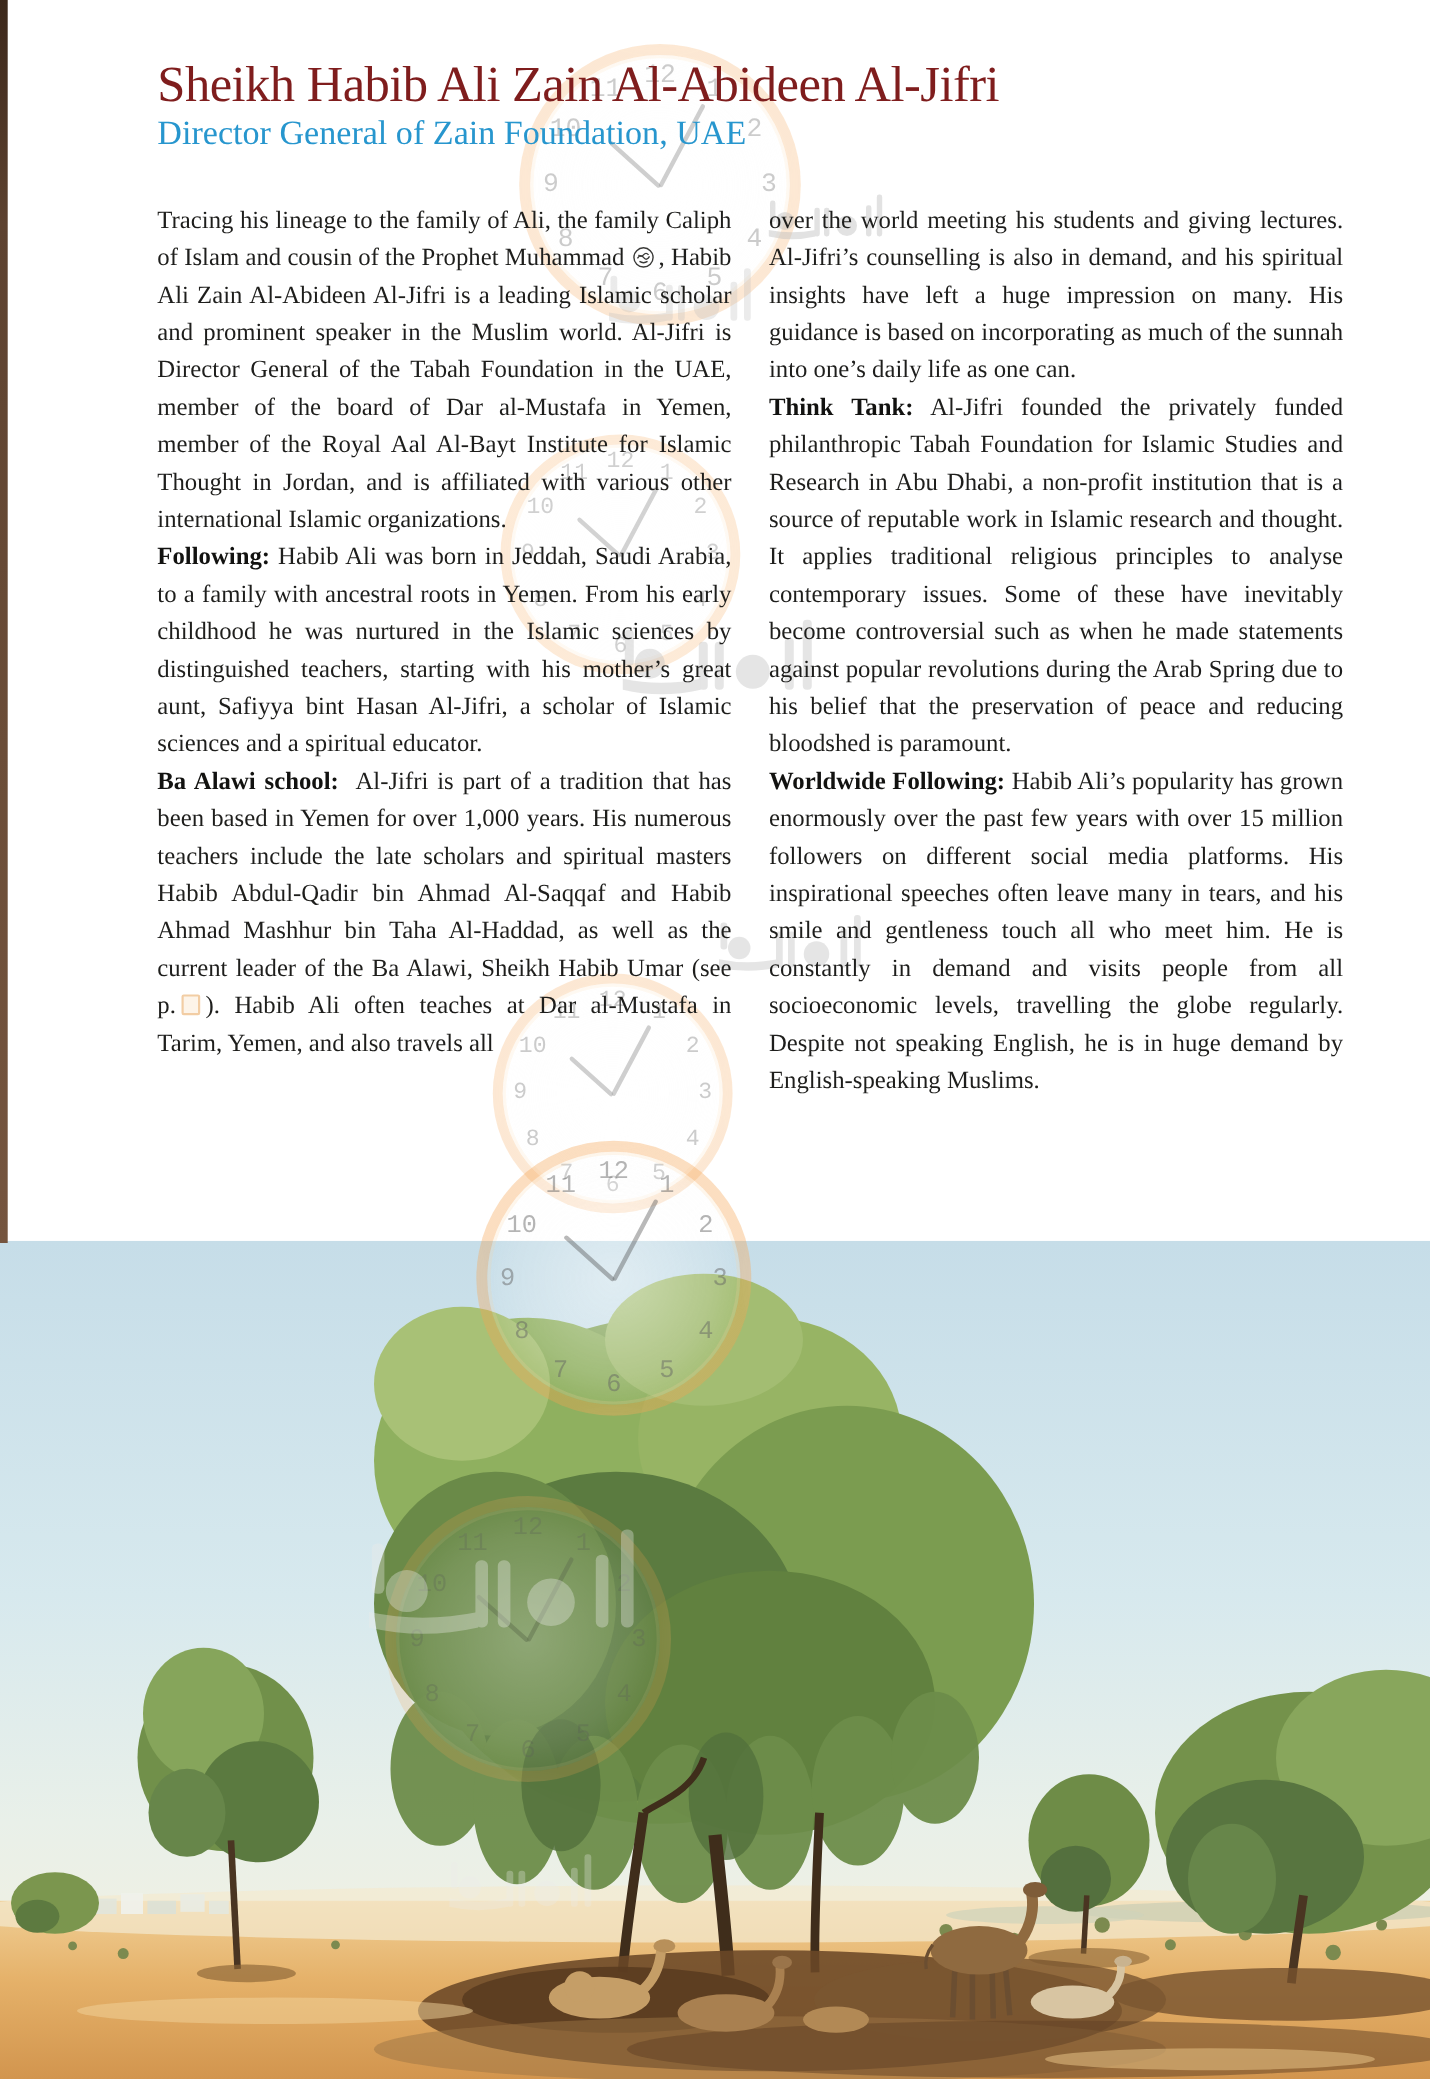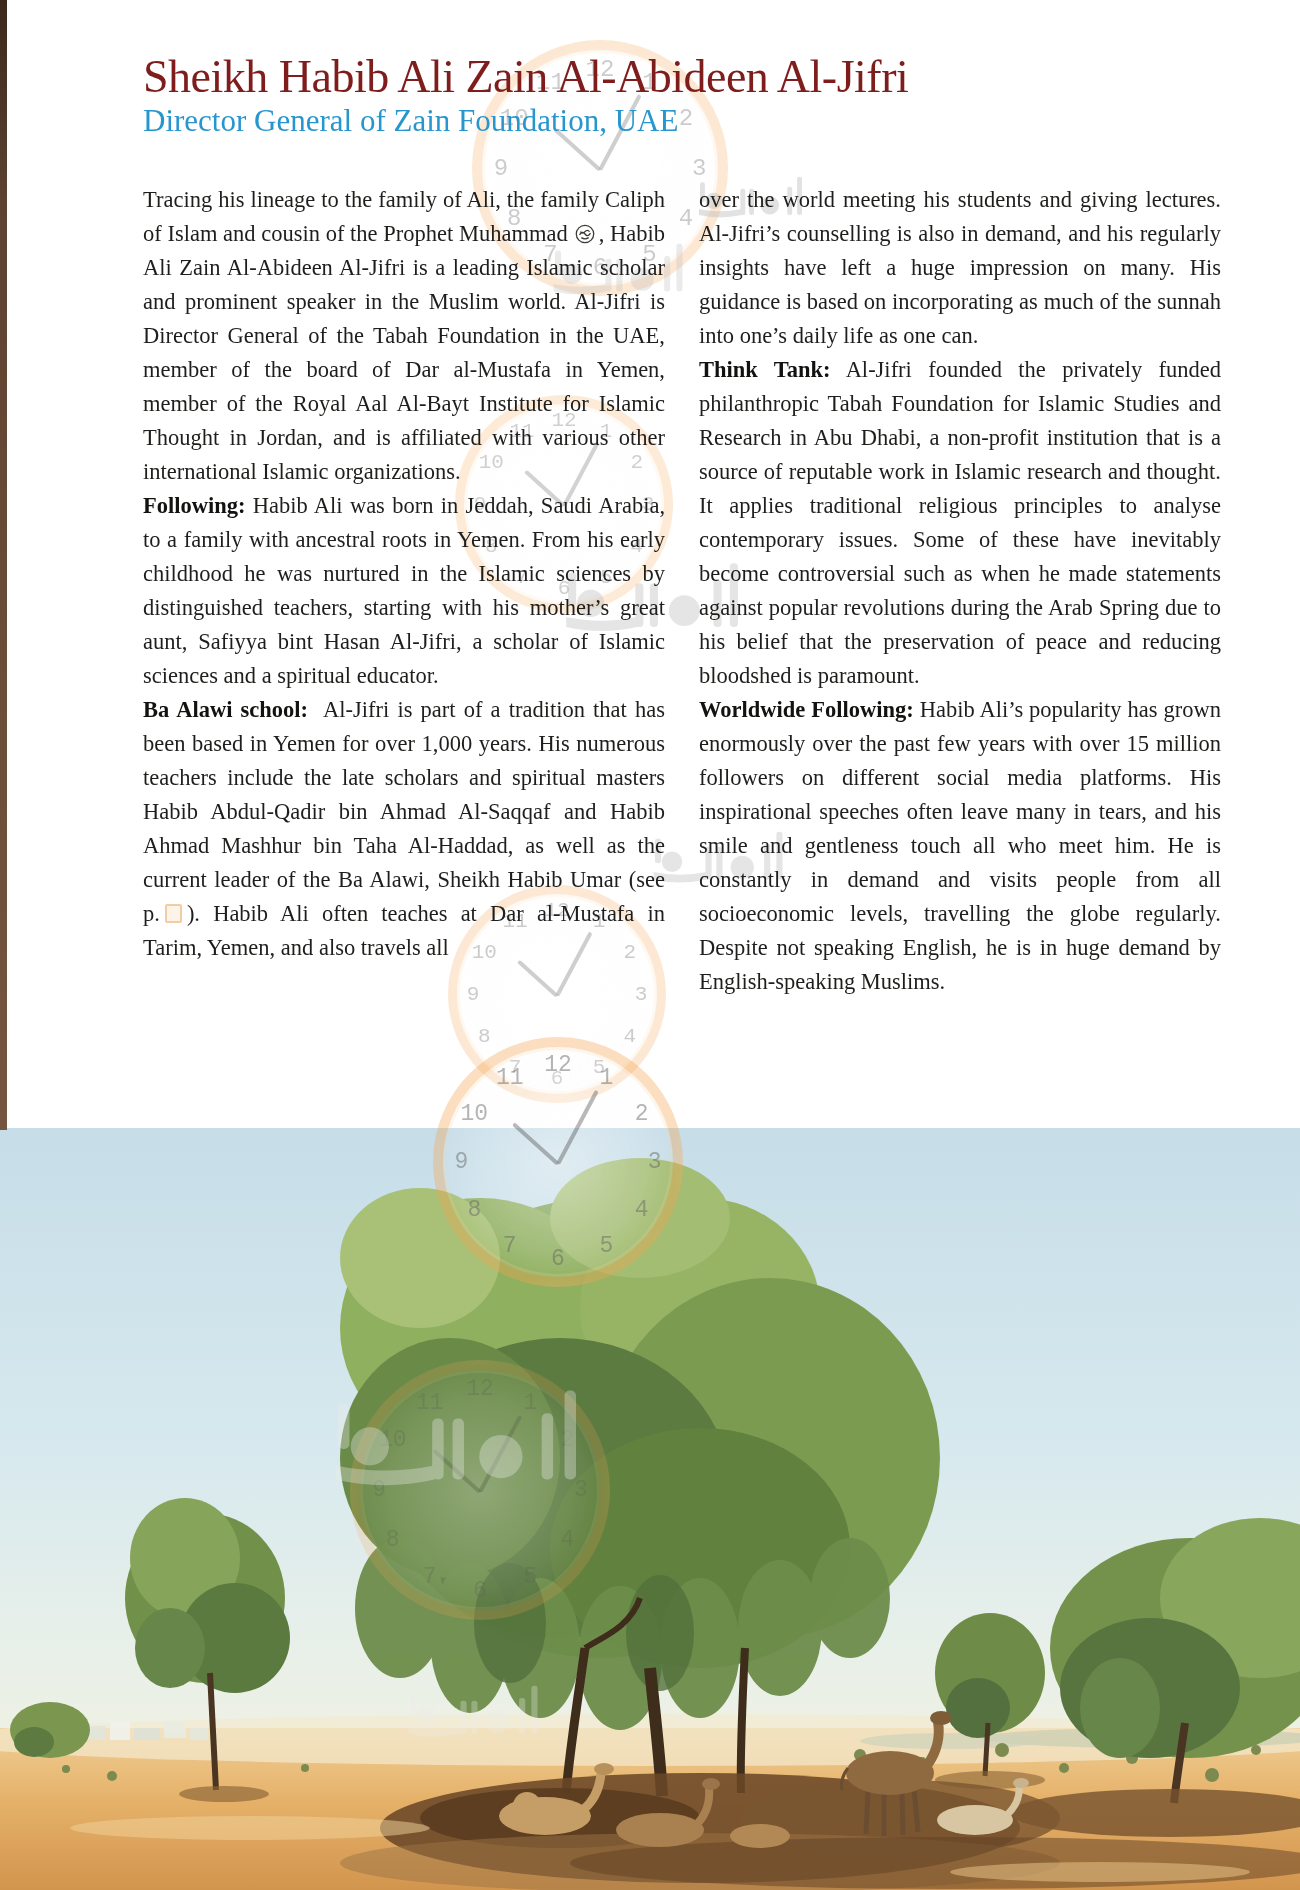--- a/index.html
+++ b/index.html
@@ -318,20 +318,20 @@
                 <path d="M6 13 q3 -5 6 -1 q3 4 6 -1"></path>
                 <path d="M7 9.5 q2.5 3 5 0 q2.5 -3 5 0"></path>
                 <path d="M8 16 q4 2.5 8 0"></path>
               </g>
             </svg></span><span>, Habib Ali Zain Al-Abideen Al-Jifri is a leading Islamic scholar and prominent speaker in the Muslim world. Al-Jifri is Director General of the Tabah Foundation in the UAE, member of the board of Dar al-Mustafa in Yemen, member of the Royal Aal Al-Bayt Institute for Islamic Thought in Jordan, and is affiliated with various other international Islamic organizations.</span></p>
       <p class="para"><b class="runin">Following:</b> <span>Habib Ali was born in Jeddah, Saudi Arabia, to a family with ancestral roots in Yemen. From his early childhood he was nurtured in the Islamic sciences by distinguished teachers, starting with his mother’s great aunt, Safiyya bint Hasan Al-Jifri, a scholar of Islamic sciences and a spiritual educator.</span></p>
       <p class="para"><b class="runin">Ba Alawi school:</b>&nbsp; <span>Al-Jifri is part of a tradition that has been based in Yemen for over 1,000 years. His numerous teachers include the late scholars and spiritual masters Habib Abdul-Qadir bin Ahmad Al-Saqqaf and Habib Ahmad Mashhur bin Taha Al-Haddad, as well as the current leader of the Ba Alawi, Sheikh Habib Umar (see p.</span><span class="pagebox"></span><span>). Habib Ali often teaches at Dar al-Mustafa in Tarim, Yemen, and also travels all</span></p>
     </div>
 
     <div class="col col-2">
-      <p class="para"><span>over the world meeting his students and giving lectures. Al-Jifri’s counselling is also in demand, and his regularly insights have left a huge impression on many. His guidance is based on incorporating as much of the sunnah into one’s daily life as one can.</span></p>
+      <p class="para"><span>over the world meeting his students and giving lectures. Al-Jifri’s counselling is also in demand, and his spiritual insights have left a huge impression on many. His guidance is based on incorporating as much of the sunnah into one’s daily life as one can.</span></p>
       <p class="para"><b class="runin">Think Tank:</b> <span>Al-Jifri founded the privately funded philanthropic Tabah Foundation for Islamic Studies and Research in Abu Dhabi, a non-profit institution that is a source of reputable work in Islamic research and thought. It applies traditional religious principles to analyse contemporary issues. Some of these have inevitably become controversial such as when he made statements against popular revolutions during the Arab Spring due to his belief that the preservation of peace and reducing bloodshed is paramount.</span></p>
       <p class="para"><b class="runin">Worldwide Following:</b> <span>Habib Ali’s popularity has grown enormously over the past few years with over 15 million followers on different social media platforms. His inspirational speeches often leave many in tears, and his smile and gentleness touch all who meet him. He is constantly in demand and visits people from all socioeconomic levels, travelling the globe regularly. Despite not speaking English, he is in huge demand by English-speaking Muslims.</span></p>
     </div>
 
   </div>
 
 </div>
 
 </body></html>

